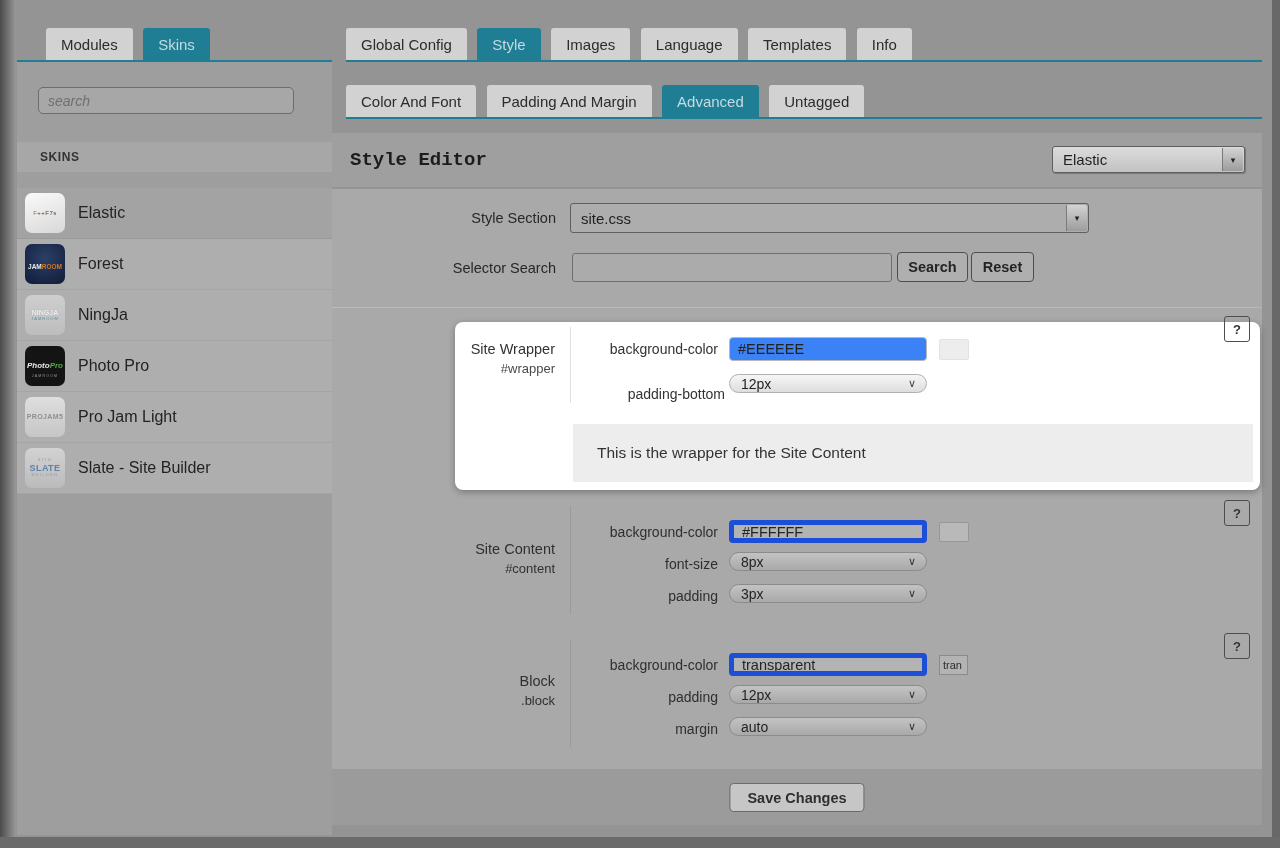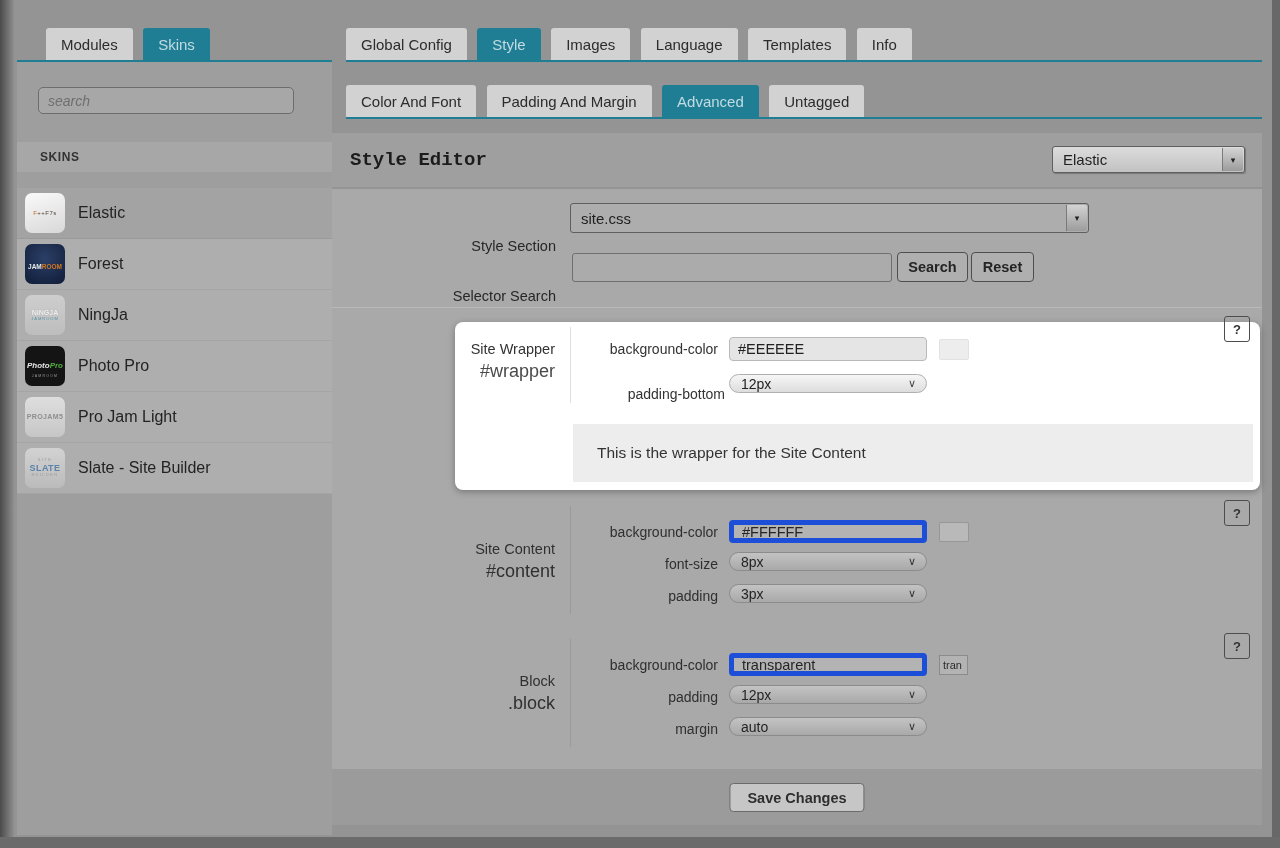--- a/index.html
+++ b/index.html
@@ -68,37 +68,37 @@
                     font-size:15px; color:#1f1f1f; cursor:pointer; }
   .classic-select .val { position:absolute; left:10px; top:0; bottom:0; display:flex; align-items:center; }
   .classic-select .arrow { position:absolute; top:1px; right:1px; bottom:1px; width:21px;
                     background:linear-gradient(#d3d3d3,#9c9c9c); border-left:1px solid #7a7a7a;
                     border-radius:0 2px 2px 0; display:flex; align-items:center; justify-content:center;
                     font-size:9px; color:#222; }
   .skin-select { left:1052px; top:146px; width:193px; height:27px; background:linear-gradient(#dcdcdc,#c2c2c2); }
 
   
   .form-panel { position:absolute; left:332px; top:189px; width:930px; height:580px; background:#a9a9a9; }
-  .form-label { position:absolute; left:0; width:224px; text-align:right; font-size:14.5px; color:#272727;margin-top:28px; }
+  .form-label { position:absolute; left:0; width:224px; text-align:right; font-size:14.5px; color:#272727; }
   .section-select { left:238px; top:14px; width:519px; height:30px; background:#adadad; box-shadow:none; }
   .selector-input { position:absolute; left:240px; top:64px; width:320px; height:29px; background:#ababab;
                     border:1px solid #6f6f6f; border-radius:3px; padding:0 8px; font-size:14px; color:#2a2a2a; outline:none; }
   .btn { position:absolute; height:30px; border:1px solid #4e4e4e; border-radius:4px; background:rgba(255,255,255,.07);
          font-size:14.5px; font-weight:bold; color:#242424; display:flex; align-items:center; justify-content:center; cursor:pointer; }
   .form-divider { position:absolute; left:0; top:118px; width:930px; height:1px; background:#b9b9b9; }
 
   
   .spotlight { position:absolute; left:455px; top:322px; width:805px; height:168px; background:#ffffff;
                border-radius:8px; box-shadow:0 2px 7px rgba(0,0,0,.3); z-index:5; }
   .sec-name     { position:absolute; left:0; width:100px; text-align:right; font-size:14.5px; color:#333; }
-  .sec-selector { position:absolute; left:0; width:100px; text-align:right; font-size:18px; color:#4a4a4a; }
+  .sec-selector { position:absolute; left:0; width:100px; text-align:right; font-size:13px; color:#4a4a4a; }
   .vdiv { position:absolute; width:1px; background:#e0e0e0; }
   .prop-label { position:absolute; width:150px; text-align:right; font-size:14px; color:#333; }
   .text-input { position:absolute; width:198px; height:24px; border-radius:4px; padding:0 8px; font-size:14.5px; outline:none; }
-  .text-input.bright { background:#e5e5e5; border:1px solid #b9b9b9; color:#222; }
+  .text-input.bright { background:#3b82f6; border:1px solid #b9b9b9; color:#222; }
   .swatch { position:absolute; width:30px; height:21px; border-radius:2px; }
   .m-select { position:absolute; width:198px; height:19px; border-radius:12px; font-size:14px; cursor:pointer; }
   .m-select .val { position:absolute; left:11px; top:0; bottom:0; display:flex; align-items:center; }
   .m-select .chev { position:absolute; right:10px; top:0; bottom:0; display:flex; align-items:center; font-size:11px; }
   .m-select.bright { background:linear-gradient(#f6f6f6,#dddddd); border:1px solid #b0b0b0; color:#222; }
   .m-select.bright .chev { color:#444; }
   .note-box { position:absolute; left:118px; top:102px; width:680px; height:58px; background:#ededed; }
   .note-box .note-text { padding-left:24px; line-height:58px; font-size:15.5px; color:#333; }
 
   

